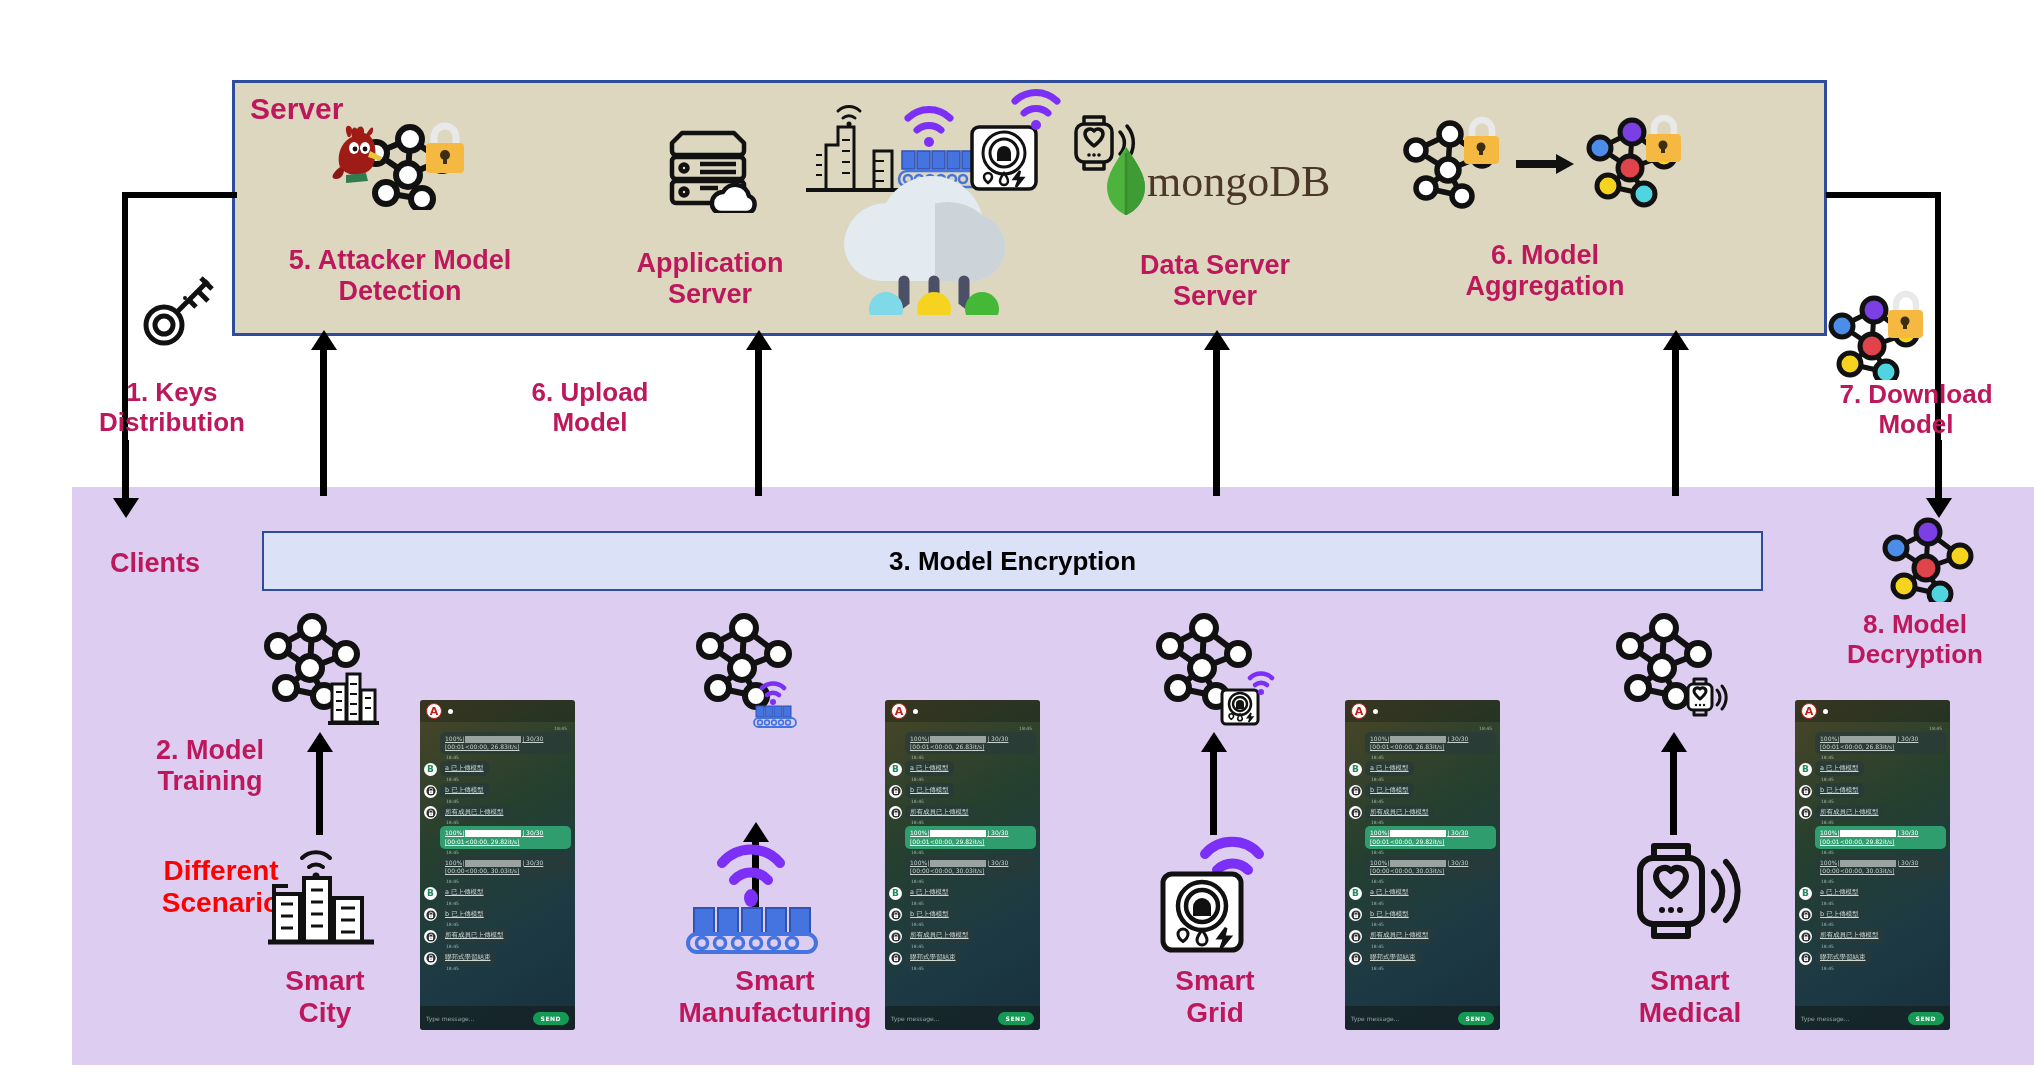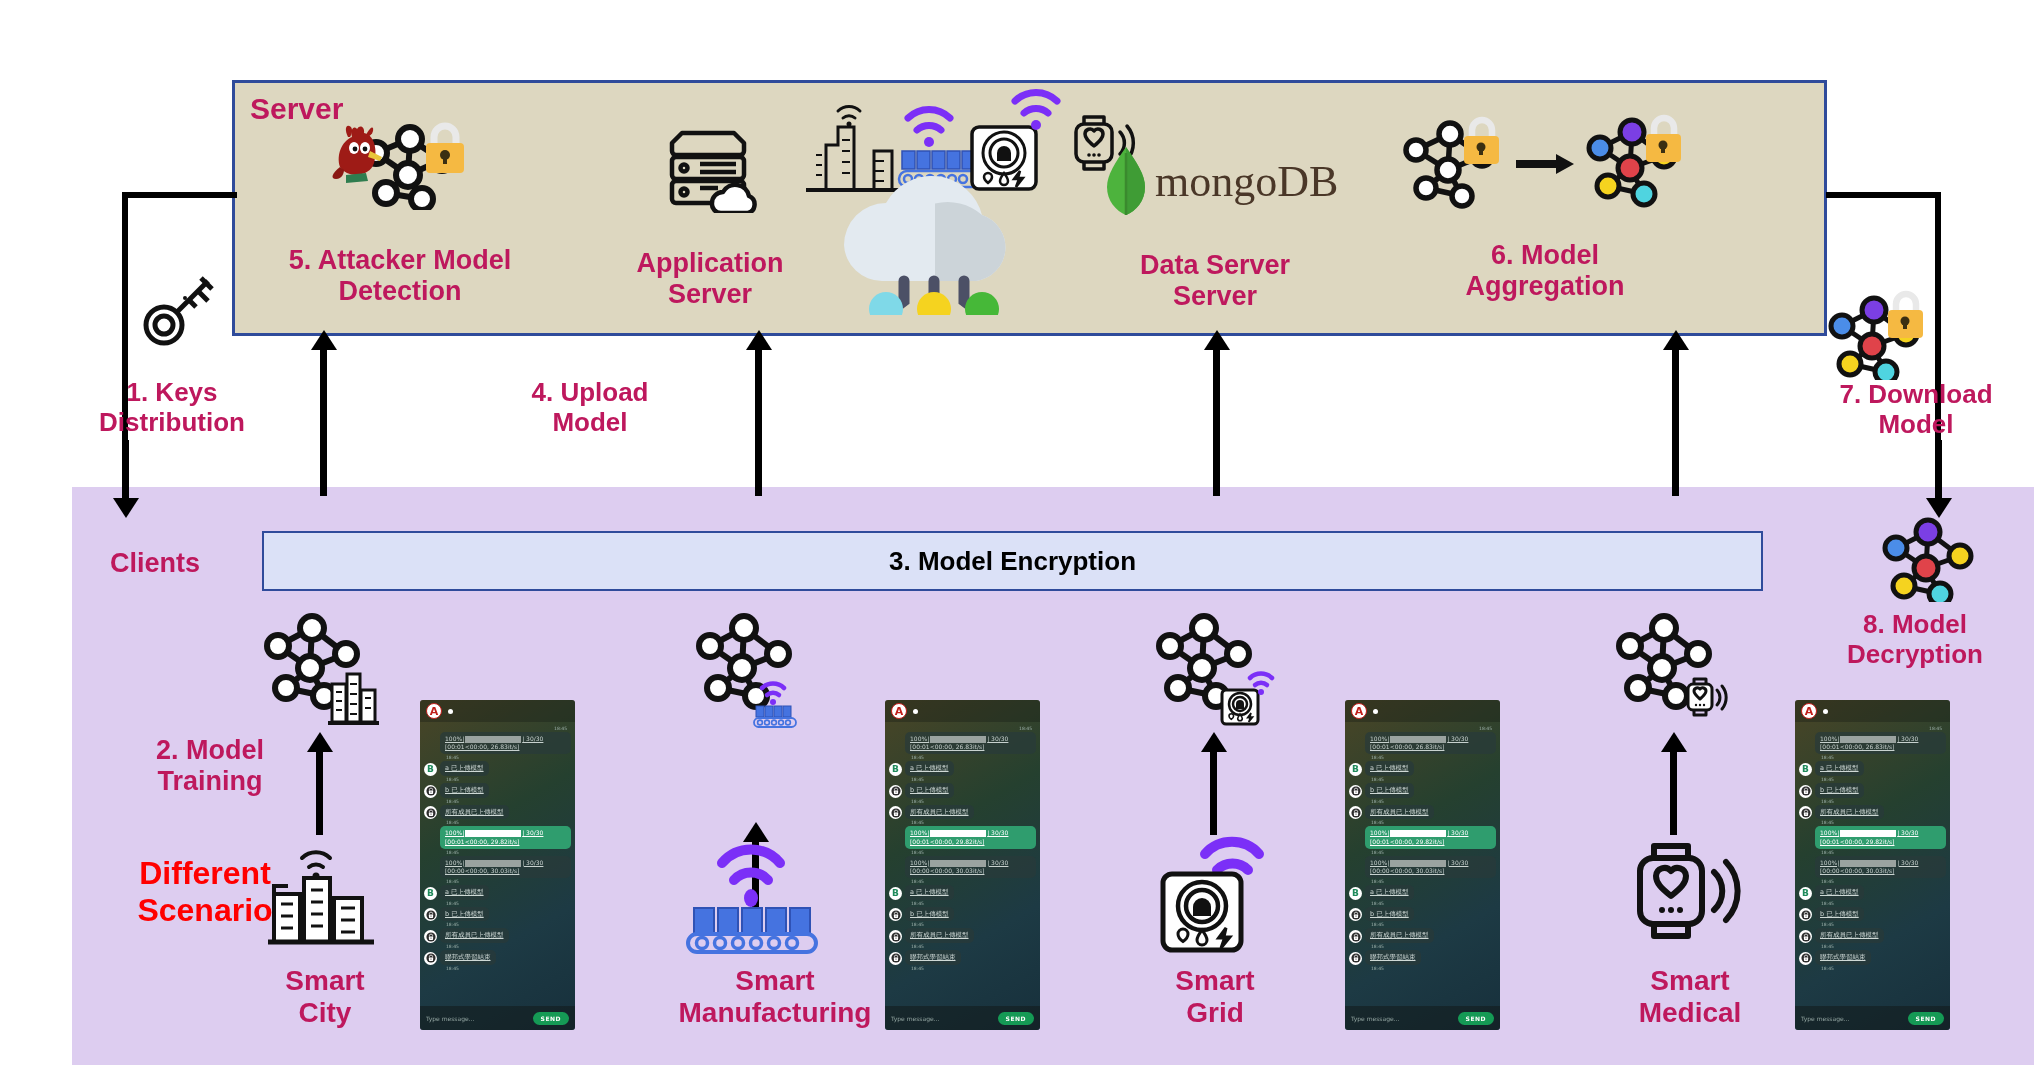--- a/index.html
+++ b/index.html
@@ -230,21 +230,21 @@
         </g>
     </g>
     <g fill="#111">
         <circle cx="27" cy="45" r="1.8"></circle>
         <circle cx="32" cy="45" r="1.8"></circle>
         <circle cx="37" cy="45" r="1.8"></circle>
       </g>
   </svg>
 </div>
 
-<div class="abs" style="left:1105px;top:145px;display:flex;align-items:center;gap:8px;">
+<div class="abs" style="left:1105px;top:145px;display:flex;align-items:center;gap:0;">
   <svg width="42" height="72" viewBox="0 0 42 72">
     <path d="M21 2 C32 18 40 30 40 42 C40 56 31 66 21 70 C11 66 2 56 2 42 C2 30 10 18 21 2Z" fill="#4db33d"></path>
     <path d="M21 2 C32 18 40 30 40 42 C40 56 31 66 21 70Z" fill="#3f9c35"></path>
     <path d="M21 8 L21 70" stroke="#3a8a2e" stroke-width="2.5"></path>
   </svg>
   <span style="font-family:'Liberation Serif',serif;font-size:44px;color:#4a3728;">mongoDB</span>
 </div>
 <div class="abs lbl node-cap" style="left:1105px;top:250px;width:220px;white-space:pre-line;">Data Server
 Server</div>
 
@@ -393,31 +393,31 @@
     </g>
   </svg>
 </div>
 <div class="abs lbl" style="left:1800px;top:610px;width:230px;font-size:26px;white-space:pre-line;">8. Model
 Decryption</div>
 
 <div class="abs v-arrow up" style="left:320px;top:348px;height:148px;"></div>
 <div class="abs v-arrow up" style="left:755px;top:348px;height:148px;"></div>
 <div class="abs v-arrow up" style="left:1213px;top:348px;height:148px;"></div>
 <div class="abs v-arrow up" style="left:1672px;top:348px;height:148px;"></div>
-<div class="abs lbl" style="left:490px;top:378px;width:200px;font-size:26px;white-space:pre-line;">4. Upload
+<div class="abs lbl" style="left:490px;top:378px;width:200px;font-size:26px;white-space:pre-line;">6. Upload
 Model</div>
 
 <div class="abs v-arrow up" style="left:316px;top:750px;height:85px;"></div>
 <div class="abs v-arrow up" style="left:752px;top:840px;height:78px;"></div>
 <div class="abs v-arrow up" style="left:1210px;top:750px;height:85px;"></div>
 <div class="abs v-arrow up" style="left:1670px;top:750px;height:85px;"></div>
 
 <div class="abs lbl" style="left:110px;top:735px;width:200px;font-size:27px;white-space:pre-line;">2. Model
 Training</div>
-<div class="abs lbl red" style="left:100px;top:855px;width:210px;font-size:32px;white-space:pre-line;">Different
+<div class="abs lbl red" style="left:116px;top:855px;width:210px;font-size:28px;white-space:pre-line;">Different
 Scenario</div>
 
 <div class="abs" style="left:258px;top:608px;">
   <svg width="125" height="125" viewBox="0 0 125 125">
     <g stroke="#111" stroke-width="6" fill="none">
       <line x1="20" y1="38" x2="54" y2="20"></line>
         <line x1="20" y1="38" x2="52" y2="60"></line>
       <line x1="54" y1="20" x2="52" y2="60"></line>
         <line x1="54" y1="20" x2="88" y2="46"></line>
       <line x1="52" y1="60" x2="88" y2="46"></line>

